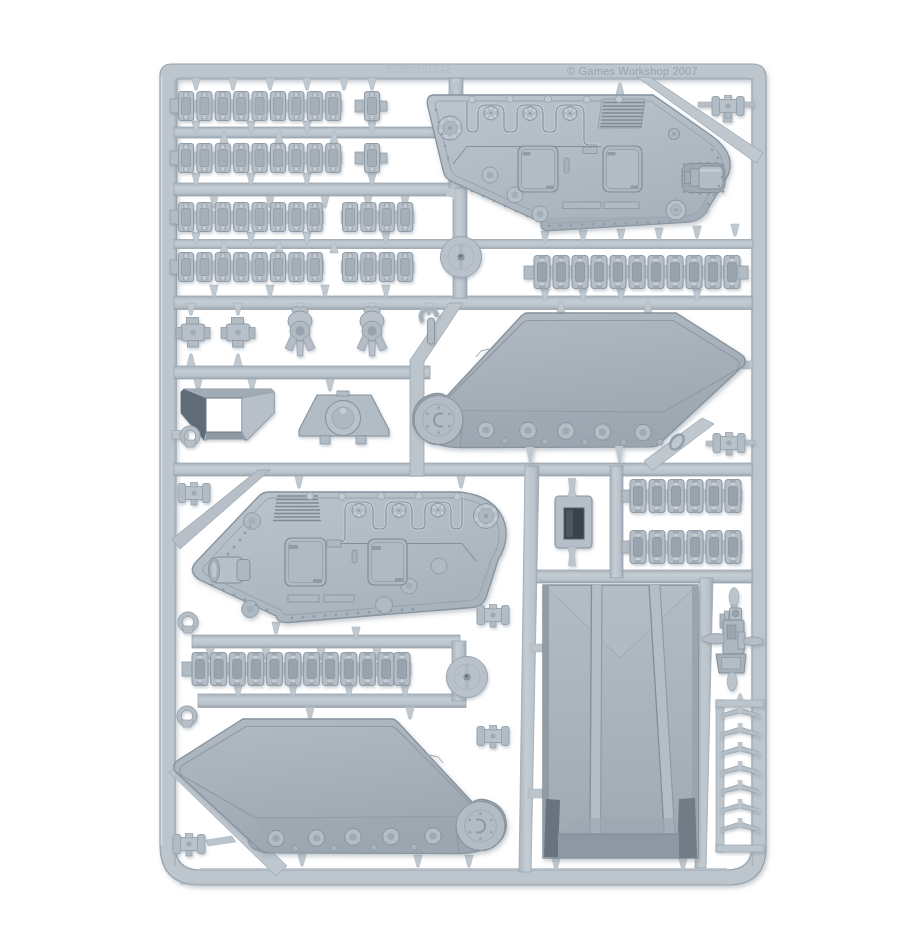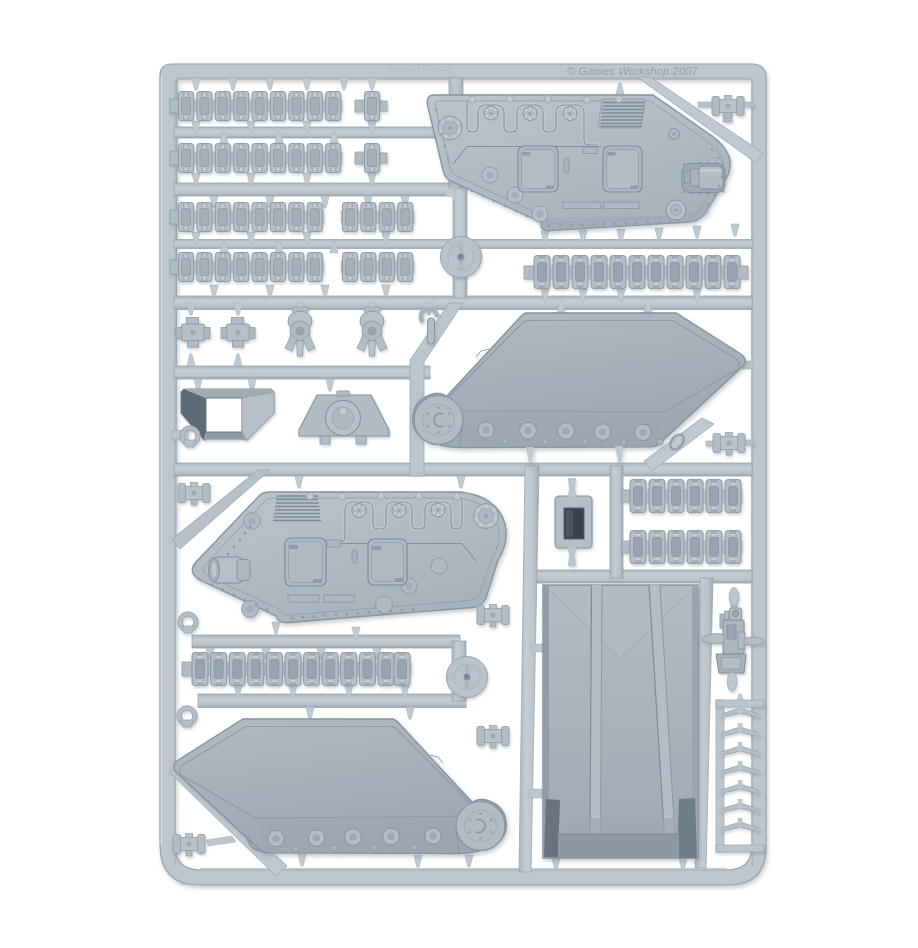--- a/index.html
+++ b/index.html
@@ -1,17 +1,17 @@
 <!DOCTYPE html>
 <html><head>
 <meta charset="utf-8">
 <style>
   html,body{margin:0;padding:0;background:#ffffff;}
   #stage{width:918px;height:948px;position:relative;background:#0369a1;
-         font-family:"Liberation Sans", sans-serif;font-style:italic;}
+         font-family:"Liberation Sans", sans-serif;}
   svg{display:block;}
 </style>
 </head>
 <body>
 
 <div id="stage">
 <svg width="918" height="948" viewBox="0 0 918 948" xmlns="http://www.w3.org/2000/svg">
 <defs>
   <linearGradient id="barv" x1="0" y1="0" x2="1" y2="0">
     <stop offset="0" stop-color="#aab4bd"></stop>

